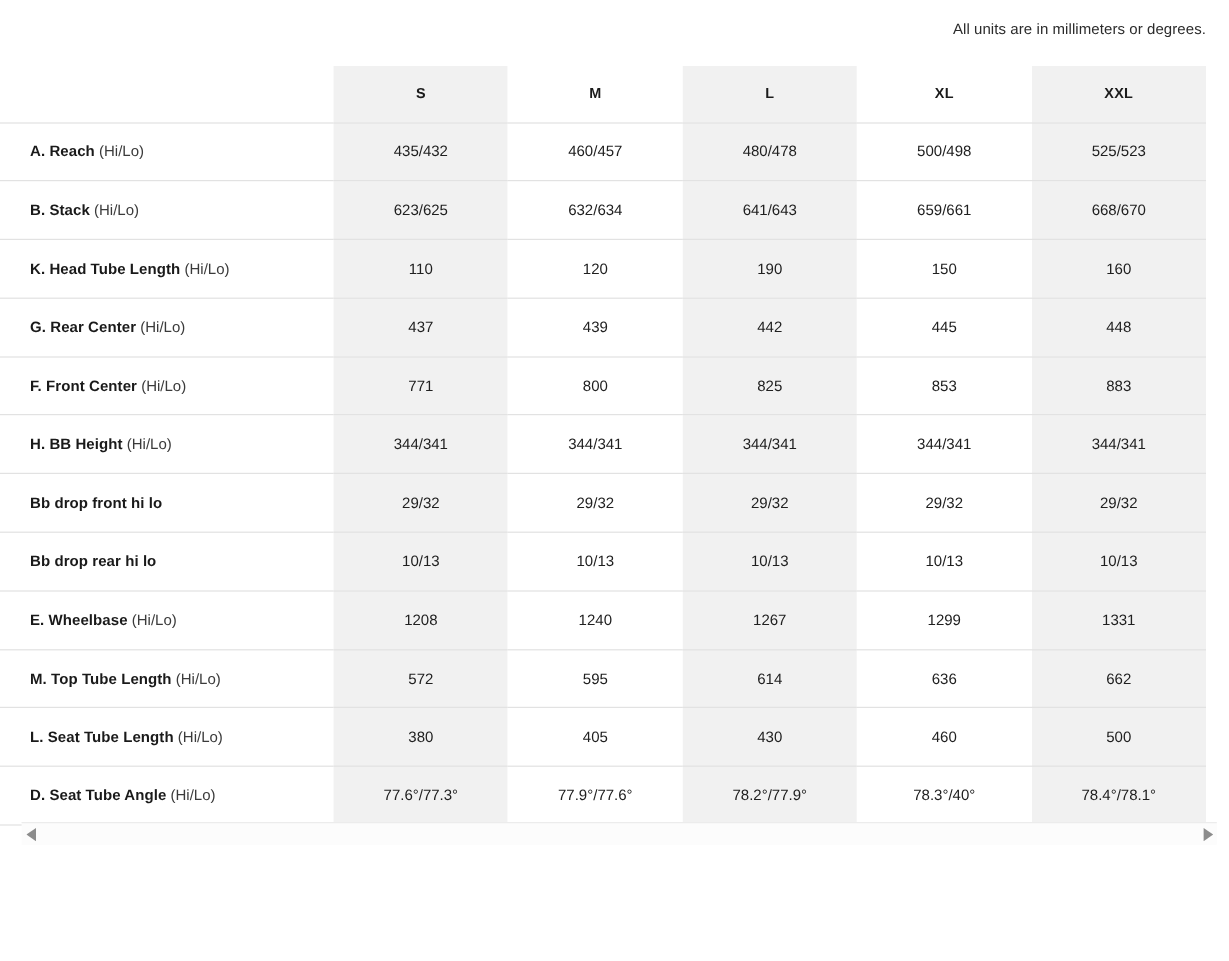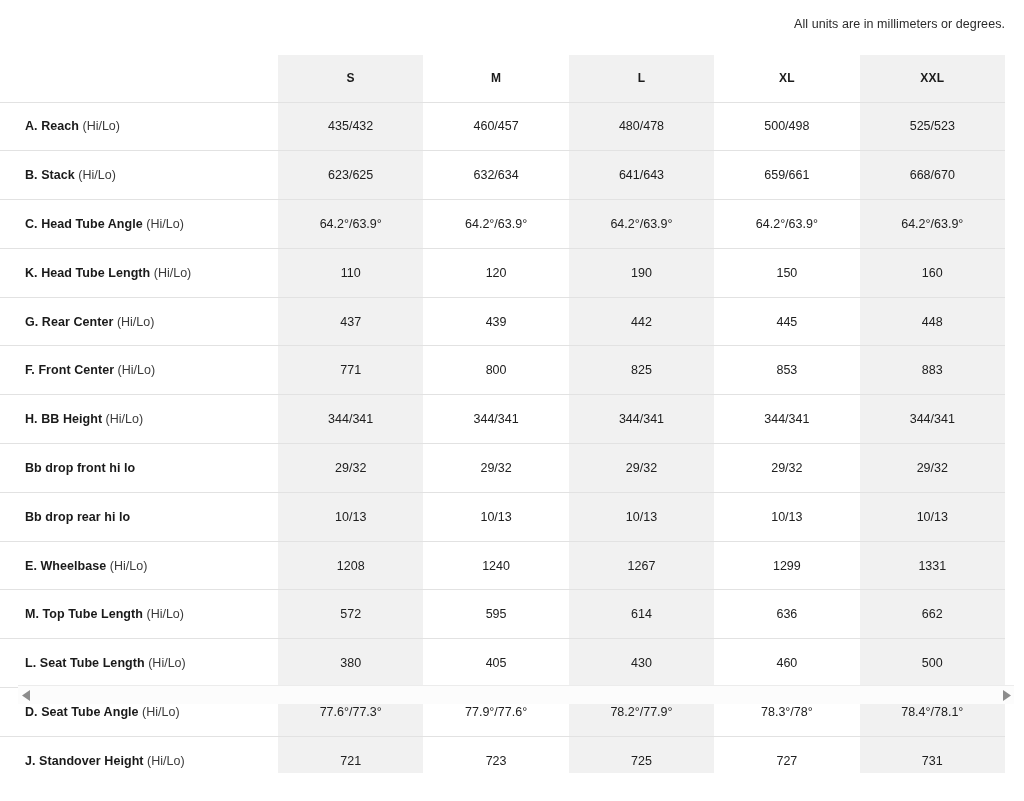--- a/index.html
+++ b/index.html
@@ -169,28 +169,20 @@
           </tr>
           <tr>
             <td class="row-label"><span class="lbl-main">B. Stack</span><span class="lbl-sub"> (Hi/Lo)</span></td>
             <td class="shade">623/625</td>
             <td class="plain">632/634</td>
             <td class="shade">641/643</td>
             <td class="plain">659/661</td>
             <td class="shade">668/670</td>
           </tr>
           <tr>
-            <td class="row-label"><span class="lbl-main">C. Head Tube Angle</span><span class="lbl-sub"> (Hi/Lo)</span></td>
-            <td class="shade">64.2°/63.9°</td>
-            <td class="plain">64.2°/63.9°</td>
-            <td class="shade">64.2°/63.9°</td>
-            <td class="plain">64.2°/63.9°</td>
-            <td class="shade">64.2°/63.9°</td>
-          </tr>
-          <tr>
             <td class="row-label"><span class="lbl-main">K. Head Tube Length</span><span class="lbl-sub"> (Hi/Lo)</span></td>
             <td class="shade">110</td>
             <td class="plain">120</td>
             <td class="shade">190</td>
             <td class="plain">150</td>
             <td class="shade">160</td>
           </tr>
           <tr>
             <td class="row-label"><span class="lbl-main">G. Rear Center</span><span class="lbl-sub"> (Hi/Lo)</span></td>
             <td class="shade">437</td>
@@ -253,30 +245,22 @@
             <td class="plain">405</td>
             <td class="shade">430</td>
             <td class="plain">460</td>
             <td class="shade">500</td>
           </tr>
           <tr>
             <td class="row-label"><span class="lbl-main">D. Seat Tube Angle</span><span class="lbl-sub"> (Hi/Lo)</span></td>
             <td class="shade">77.6°/77.3°</td>
             <td class="plain">77.9°/77.6°</td>
             <td class="shade">78.2°/77.9°</td>
-            <td class="plain">78.3°/78°</td>
+            <td class="plain">78.3°/40°</td>
             <td class="shade">78.4°/78.1°</td>
-          </tr>
-          <tr>
-            <td class="row-label"><span class="lbl-main">J. Standover Height</span><span class="lbl-sub"> (Hi/Lo)</span></td>
-            <td class="shade">721</td>
-            <td class="plain">723</td>
-            <td class="shade">725</td>
-            <td class="plain">727</td>
-            <td class="shade">731</td>
           </tr>
         </tbody>
     </table>
   </div>
 
   <div class="scrollbar">
     <div class="scroll-arrow">
       <svg width="9" height="11" viewBox="0 0 9 11" aria-hidden="true">
         <path d="M8 0 L8 11 L0 5.5 Z" fill="#8c8c8c"></path>
       </svg>

